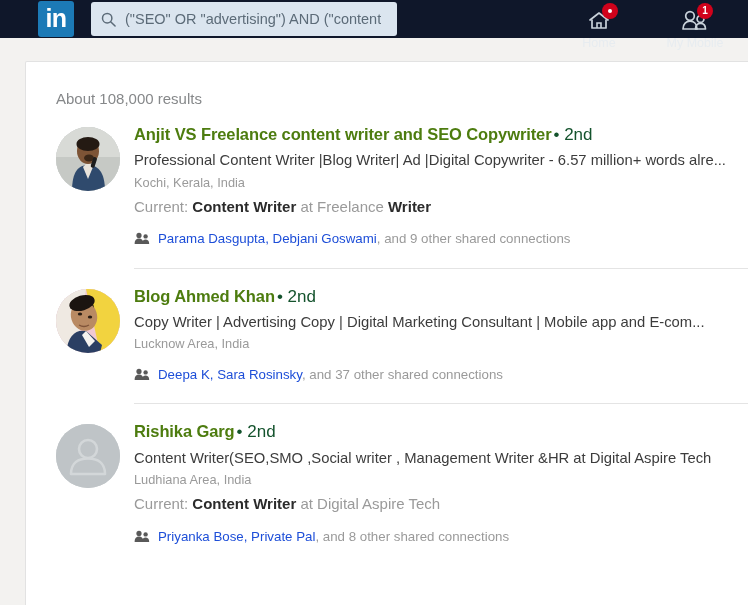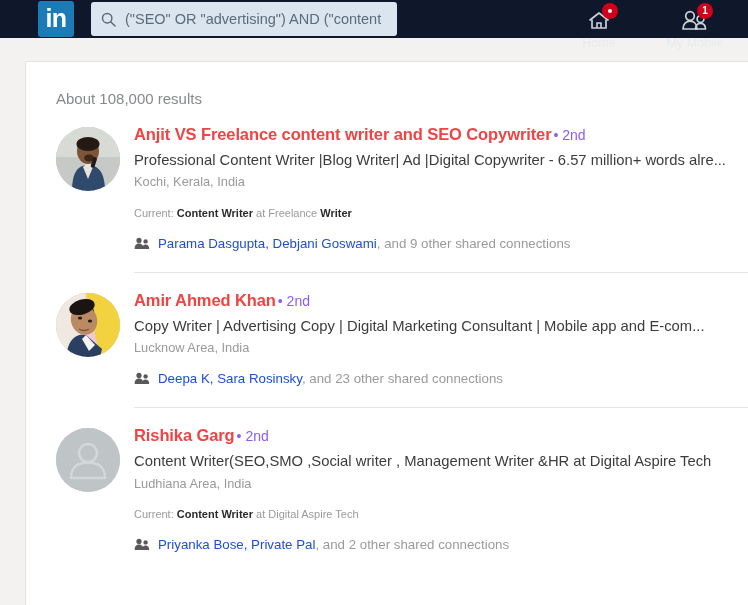--- a/index.html
+++ b/index.html
@@ -133,48 +133,48 @@
 
   .result .body { flex: 1; min-width: 0; padding-right: 0; }
   .divider {
     height: 1px;
     background: #e4e4e4;
     margin: 20px 0 0 0;
   }
 
   .name-line { line-height: 1.2; white-space: nowrap; }
   .name {
-    color: #ef4444;
+    color: #4d7c0f;
     font-size: 16.5px;
     font-weight: 700;
     letter-spacing: -0.1px;
   }
   .degree {
-    color: #8b5cf6;
-    font-size: 14px;
+    color: #14532d;
+    font-size: 17px;
     margin-left: 2px;
   }
   .headline {
     color: #3c3c3c;
     font-size: 14.8px;
     margin-top: 6px;
     white-space: nowrap;
     overflow: hidden;
     line-height: 1.25;
   }
   .location {
     color: #9a9a9a;
     font-size: 12.8px;
     margin-top: 5px;
     line-height: 1.3;
   }
   .current {
     color: #9a9a9a;
-    font-size: 11px;
-    margin-top: 15px;
+    font-size: 15px;
+    margin-top: 4px;
     line-height: 1.45;
     max-width: 580px;
   }
   .current b { color: #2b2b2b; font-weight: 700; }
 
   .shared {
     margin-top: 13px;
     display: flex;
     align-items: center;
     font-size: 13.3px;
@@ -287,32 +287,32 @@
           <path d="M14 20 C16 8 38 8 38 19 C36 13 24 10 18 16 Z" fill="#1b1410"></path>
           <ellipse cx="26" cy="14" rx="13" ry="7.5" fill="#1b1410" transform="rotate(-16 26 14)"></ellipse>
           <ellipse cx="24" cy="25" rx="2.2" ry="1.5" fill="#2a1d14"></ellipse>
           <ellipse cx="34" cy="28" rx="2.2" ry="1.5" fill="#2a1d14"></ellipse>
           <path d="M23 36 Q28 39 33 36" stroke="#80553a" stroke-width="1.4" fill="none"></path>
         </svg>
       </div>
     </div>
     <div class="body">
       <div class="name-line">
-        <span class="name">Amir Ahmed Khan</span><span class="degree">• 2nd</span>
+        <span class="name">Blog Ahmed Khan</span><span class="degree">• 2nd</span>
       </div>
       <div class="headline">Copy Writer | Advertising Copy | Digital Marketing Consultant | Mobile app and E-com...</div>
       <div class="location">Lucknow Area, India</div>
       <div class="shared">
         <svg class="ppl-ico" width="16" height="13" viewBox="0 0 16 13">
           <circle cx="5" cy="3.4" r="2.6" fill="#595959"></circle>
           <path d="M0.6 12 C0.6 8 2.6 6.6 5 6.6 C7.4 6.6 9.4 8 9.4 12 Z" fill="#595959"></path>
           <circle cx="11.6" cy="4.4" r="2.2" fill="#595959"></circle>
           <path d="M8 12 C8 8.8 9.7 7.6 11.6 7.6 C13.5 7.6 15.2 8.8 15.2 12 Z" fill="#595959"></path>
         </svg>
-        <span><span class="names">Deepa K, Sara Rosinsky</span><span>, and 23 other shared connections</span></span>
+        <span><span class="names">Deepa K, Sara Rosinsky</span><span>, and 37 other shared connections</span></span>
       </div>
       <div class="divider"></div>
     </div>
   </div>
 
   <div class="result">
     <div class="avatar-wrap">
       <div class="avatar">
         <svg width="64" height="64" viewBox="0 0 64 64">
           <rect width="64" height="64" fill="#bfc4c7"></rect>
@@ -328,18 +328,18 @@
       <div class="headline">Content Writer(SEO,SMO ,Social writer , Management Writer &amp;HR at Digital Aspire Tech</div>
       <div class="location">Ludhiana Area, India</div>
       <div class="current">Current: <b>Content Writer</b><span> at Digital Aspire Tech</span></div>
       <div class="shared">
         <svg class="ppl-ico" width="16" height="13" viewBox="0 0 16 13">
           <circle cx="5" cy="3.4" r="2.6" fill="#595959"></circle>
           <path d="M0.6 12 C0.6 8 2.6 6.6 5 6.6 C7.4 6.6 9.4 8 9.4 12 Z" fill="#595959"></path>
           <circle cx="11.6" cy="4.4" r="2.2" fill="#595959"></circle>
           <path d="M8 12 C8 8.8 9.7 7.6 11.6 7.6 C13.5 7.6 15.2 8.8 15.2 12 Z" fill="#595959"></path>
         </svg>
-        <span><span class="names">Priyanka Bose, Private Pal</span><span>, and 2 other shared connections</span></span>
+        <span><span class="names">Priyanka Bose, Private Pal</span><span>, and 8 other shared connections</span></span>
       </div>
     </div>
   </div>
 
 </div>
 
 </body></html>

